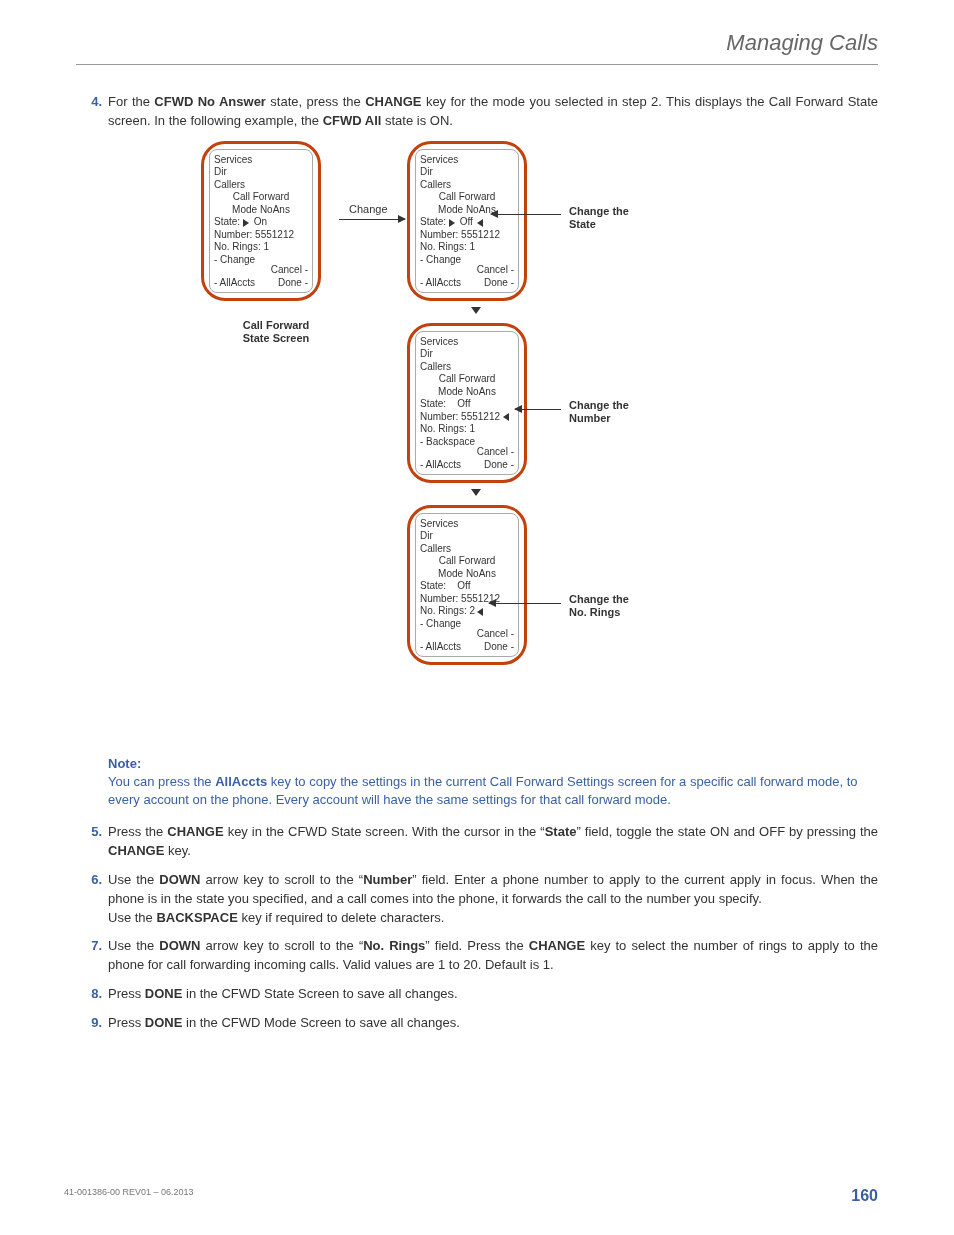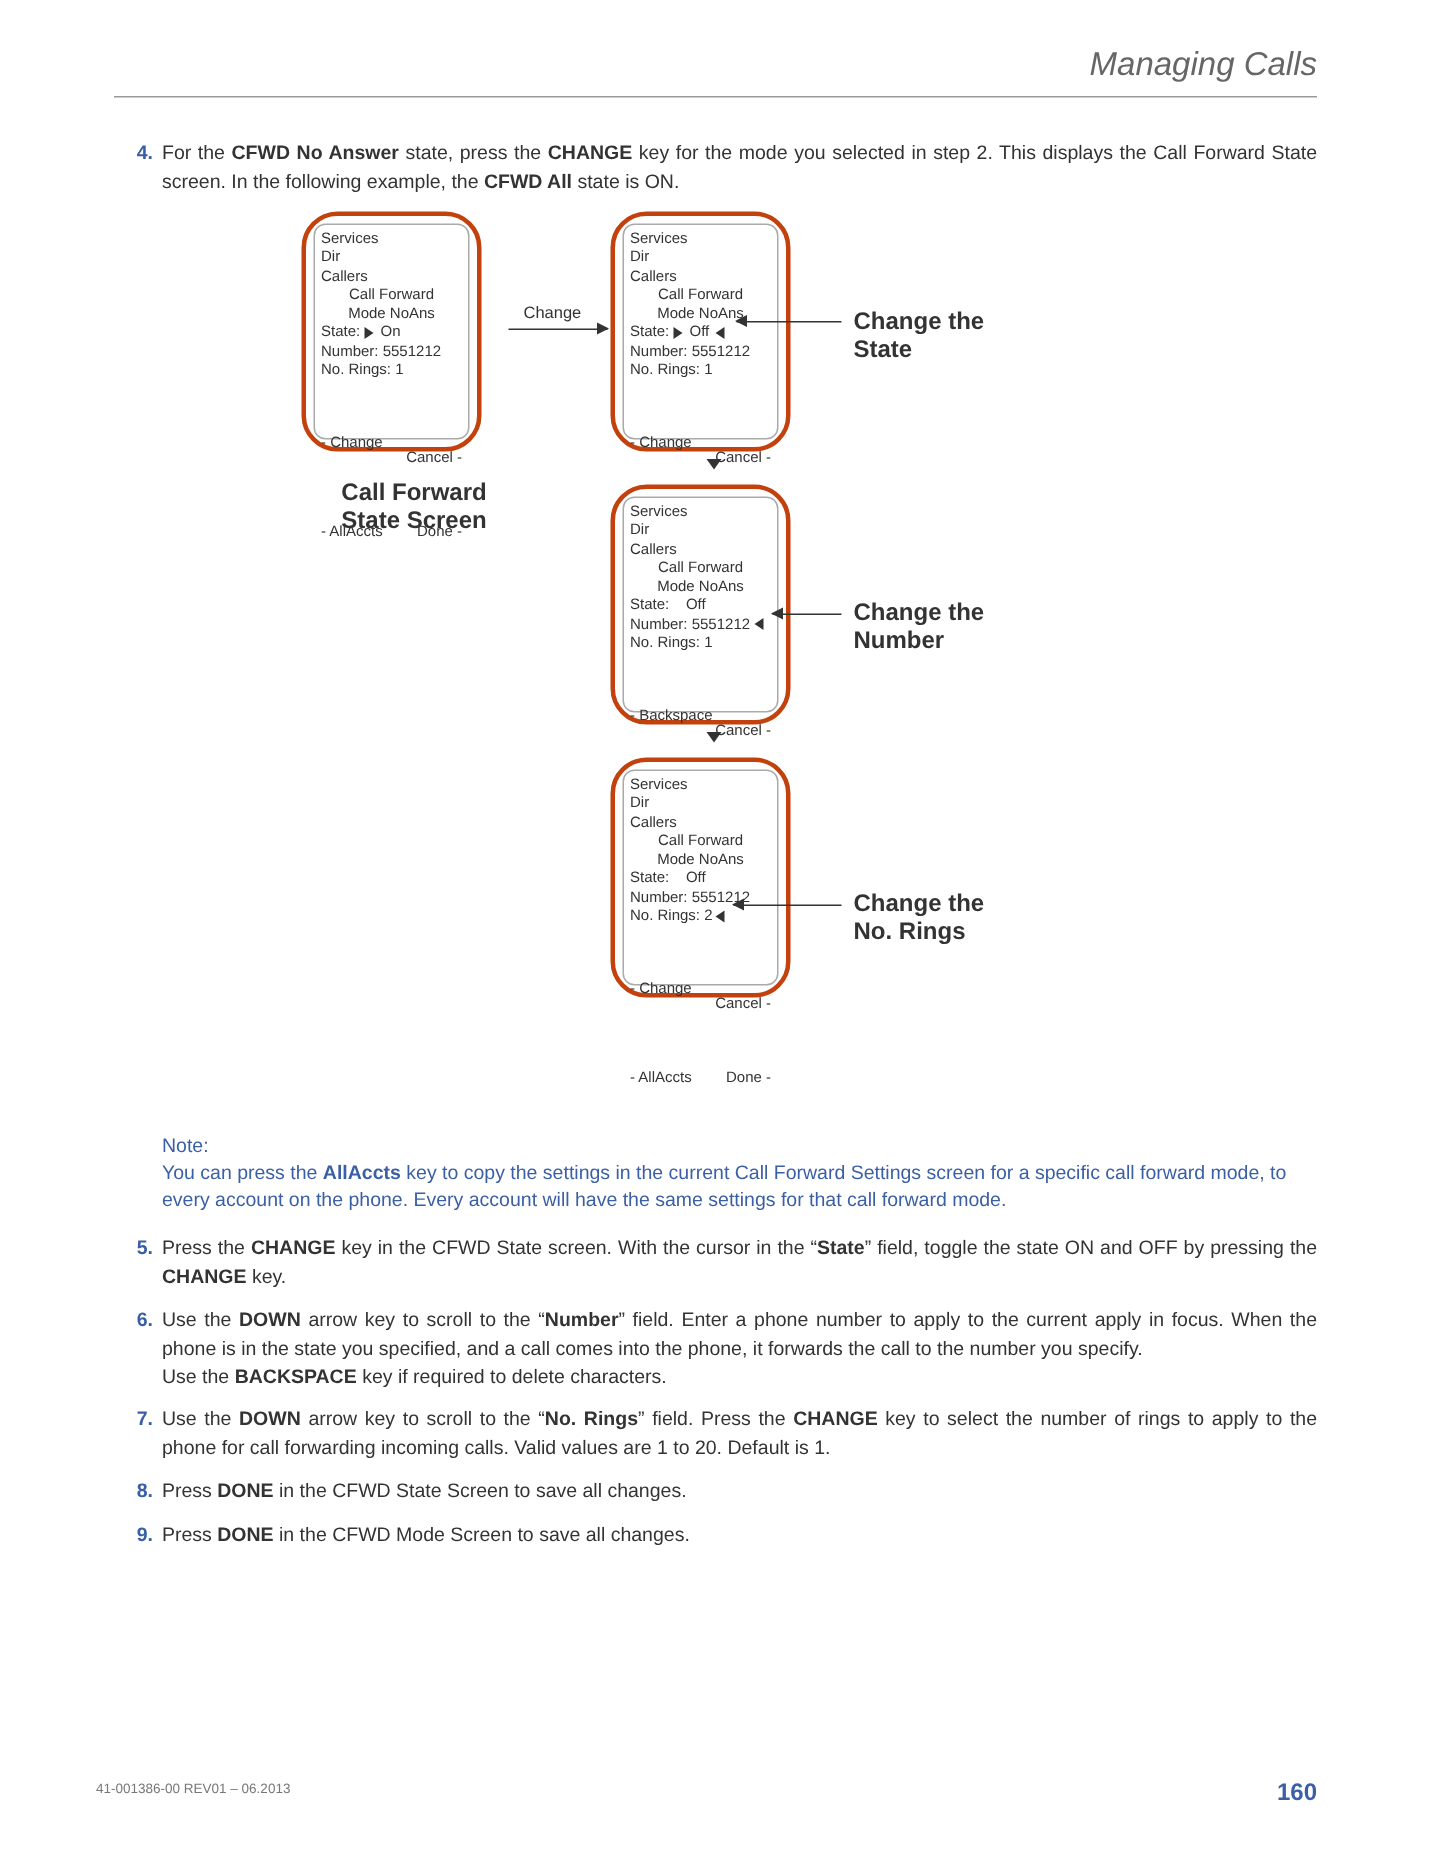--- a/index.html
+++ b/index.html
@@ -22,21 +22,21 @@
     padding-bottom: 8px;
     margin-bottom: 28px;
     border-bottom: 1px solid #999;
   }
   .content { padding-left: 8px; }
   .step { display: flex; margin-bottom: 10px; line-height: 1.45; }
   .step-num { color: #3a5fa5; font-weight: bold; width: 18px; flex-shrink: 0; text-align: right; margin-right: 6px; }
   .step-body { flex: 1; text-align: justify; }
   .b { font-weight: bold; }
   .note-block { margin: 10px 0 14px 24px; color: #3a5fa5; line-height: 1.4; }
-  .note-head { font-weight: normal; }
+  .note-head { font-weight: bold; }
   .footer { position: absolute; bottom: 30px; left: 64px; right: 76px; display: flex; justify-content: space-between; font-size: 9px; color: #777; }
   .footer .pg { color: #3a5fa5; font-weight: bold; font-size: 16px; }
 
   
   .diagram-wrap { position: relative; width: 560px; height: 600px; margin: 8px auto 14px auto; font-size: 10px; color: #333; }
   .screen {
     position: absolute;
     width: 120px; height: 160px;
     border: 3px solid #c2410c;
     border-radius: 24px;
@@ -46,26 +46,26 @@
   }
   .screen .inner {
     position: absolute;
     top: 5px; left: 5px; right: 5px; bottom: 5px;
     border: 1px solid #aaa;
     border-radius: 8px;
     padding: 4px 4px;
   }
   .sl { white-space: pre; }
   .sl.ctr { text-align: center; }
-  .sl.row-sb { display: flex; justify-content: space-between; margin-top: 36px; }
+  .sl.row-sb { display: flex; justify-content: space-between; }
   .tri-r { display: inline-block; width: 0; height: 0; border-top: 4px solid transparent; border-bottom: 4px solid transparent; border-left: 6px solid #333; vertical-align: middle; margin-right: 2px; }
   .tri-l-sm { display: inline-block; width: 0; height: 0; border-top: 4px solid transparent; border-bottom: 4px solid transparent; border-right: 6px solid #333; vertical-align: middle; }
   .tri-d { display: inline-block; width: 0; height: 0; border-left: 5px solid transparent; border-right: 5px solid transparent; border-top: 7px solid #333; }
 
-  .lbl { position: absolute; font-size: 16px; font-weight: bold; color: #333; line-height: 1.2; }
+  .lbl { position: absolute; font-size: 11px; font-weight: bold; color: #333; line-height: 1.2; }
   .lbl-plain { position: absolute; font-size: 11px; color: #333; }
 
   .arrow-h { position: absolute; height: 1px; background: #333; }
   .arrow-h::after { content: ""; position: absolute; right: -1px; top: -4px; border-top: 4.5px solid transparent; border-bottom: 4.5px solid transparent; border-left: 8px solid #333; }
   .arrow-h.rev::after { left: -1px; right: auto; border-left: none; border-right: 8px solid #333; }
   .vtri { position: absolute; }
 </style>
 </head>
 <body>
 

